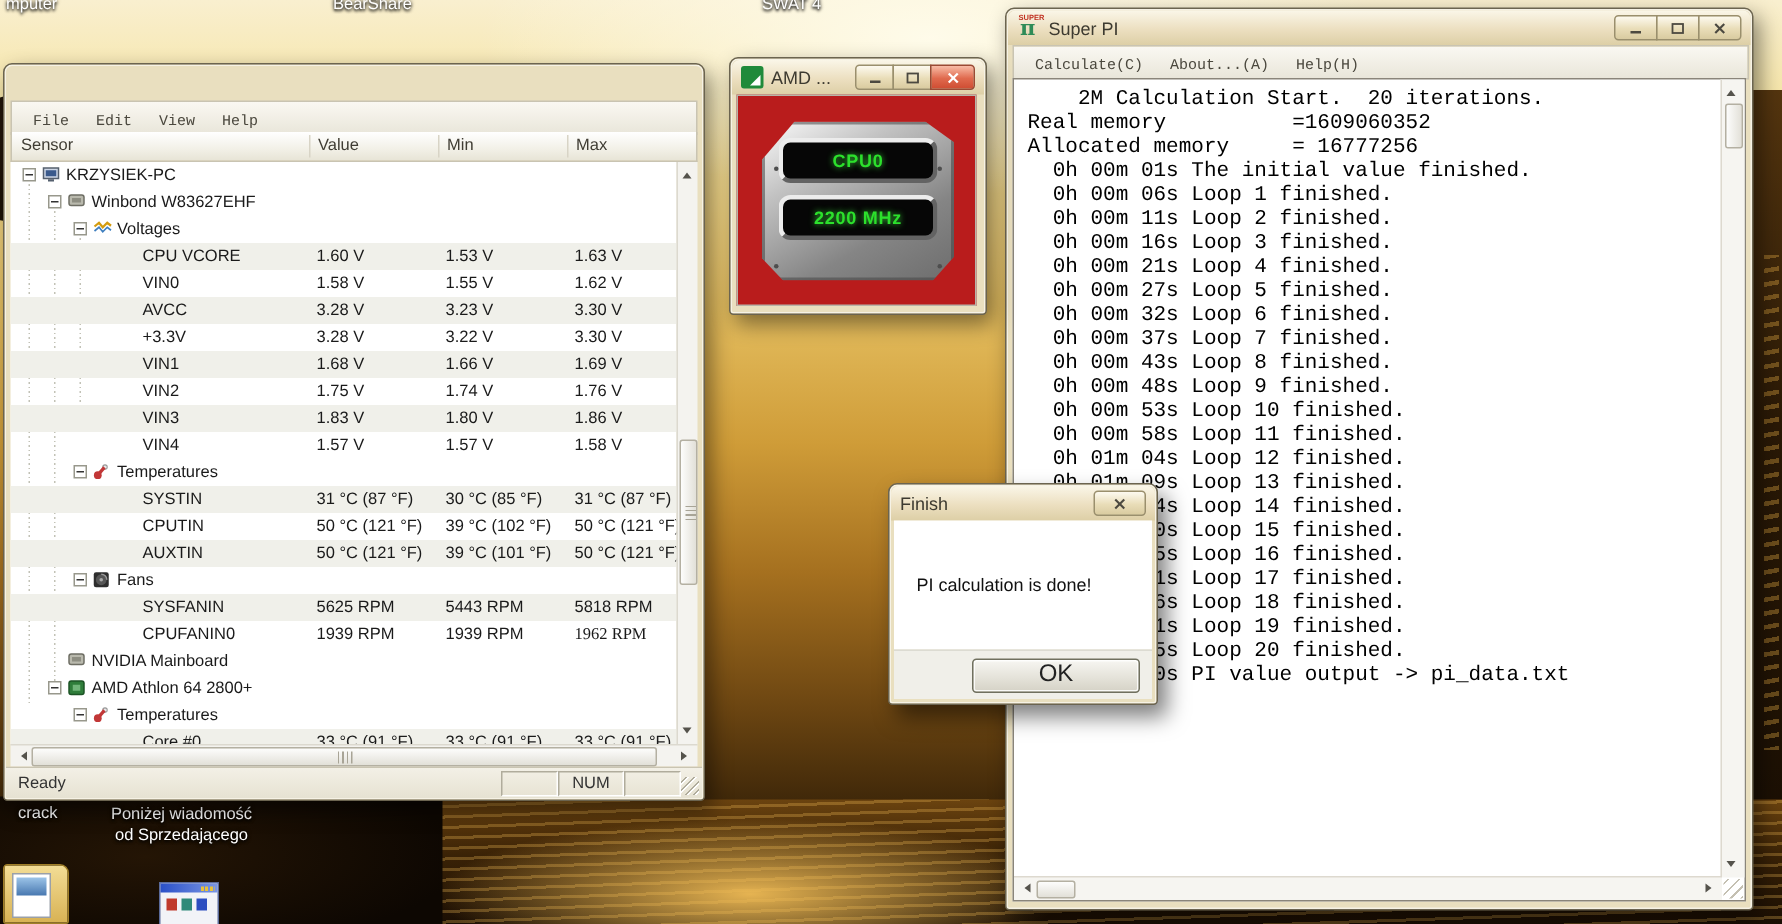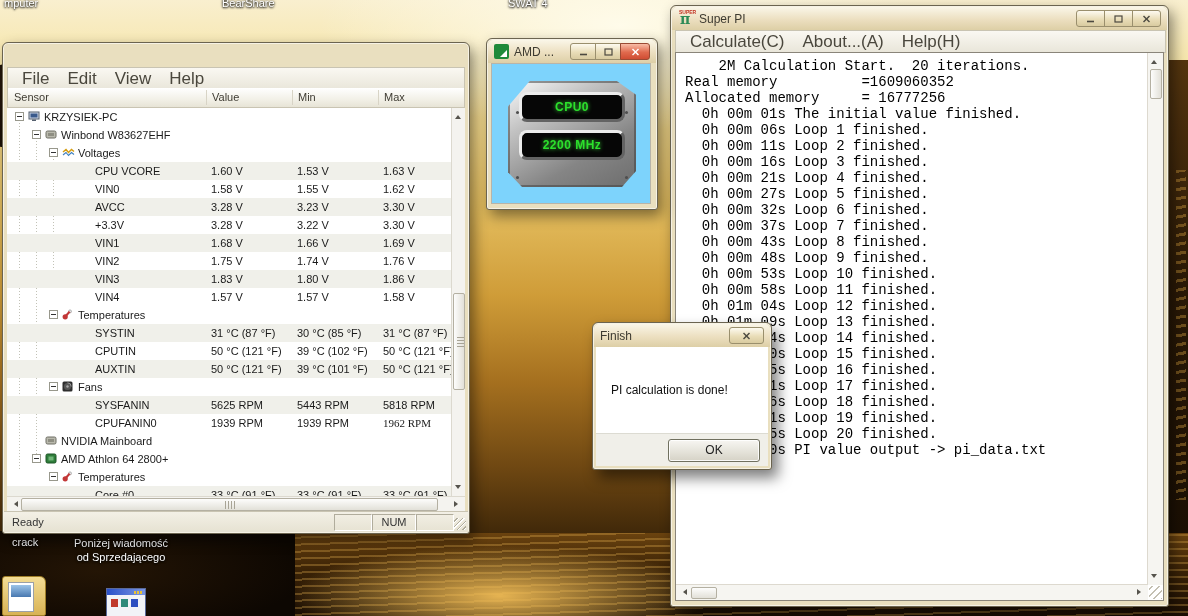--- a/index.html
+++ b/index.html
@@ -58,24 +58,24 @@
     border-radius:5px 5px 0 0;}
   .tbar .ttl{font-size:12px;color:#3d3a30;flex:1 1 auto;white-space:nowrap;overflow:hidden;}
   .cbtns{display:flex;}
   .cbtn{width:27px;height:15px;display:flex;align-items:center;justify-content:center;
     background:linear-gradient(180deg,#fdfaf0,#e9ddb8 55%,#d9cba0);
     border:1px solid #9a8f6d;margin-left:-1px;}
   .cbtn.first{border-radius:3px 0 0 3px;}
   .cbtn.last{border-radius:0 3px 3px 0;}
   .cbtn.single{border-radius:3px;width:33px;}
   .cbtn.red{background:linear-gradient(180deg,#f8bca6,#e06a4e 55%,#cf4d33);border-color:#9a4a34;}
-  .menubar{position:absolute;left:4px;top:24px;height:21px;display:flex;align-items:center;
-    gap:2px;padding:0 6px;font-size:17px;color:#4a473d;
+  .menubar{position:absolute;left:4px;top:24px;height:21px;display:flex;align-items:flex-end;
+    gap:2px;padding:0 6px;font-size:10px;color:#4a473d;
     background:linear-gradient(180deg,#faf8f2,#e9e6da);
-    border:1px solid #c9c4b2;}
+    border:1px solid #c9c4b2;font-family:Liberation Mono, monospace;}
   .menu-item{padding:2px 8px;}
 
   
   #hwm{left:2px;top:42px;width:466px;height:490px;z-index:6;}
   #hwm .menubar{width:444px;}
   .colhead{position:absolute;left:4px;top:45px;width:458px;height:20px;font-size:11px;color:#3f3c33;
     background:linear-gradient(180deg,#ffffff,#f2f0e7 60%,#e7e4d6);
     border:1px solid #c9c4b2;border-top:none;box-sizing:border-box;}
   .colhead .ch{position:absolute;top:3px;}
   .csep{position:absolute;top:2px;width:1px;height:15px;background:#d8d4c6;}
@@ -115,21 +115,21 @@
   .spanel{position:absolute;top:2px;height:15px;border:1px solid;border-color:#b0ac9c #ffffff #ffffff #b0ac9c;
     font-size:11px;text-align:center;line-height:15px;}
   .grip{position:absolute;right:2px;bottom:2px;width:12px;height:12px;
     background:repeating-linear-gradient(135deg,transparent 0 2px,#b0ac9c 2px 3px,#fff 3px 4px);}
 
   
   #amdw{left:486px;top:38px;width:170px;height:170px;z-index:7;}
   .amdlogo{width:15px;height:15px;background:#1f8a3a;border-radius:2px;position:relative;flex:0 0 auto;}
   .amdlogo::after{content:"";position:absolute;right:2px;bottom:2px;width:0;height:0;
     border-left:7px solid transparent;border-bottom:7px solid #fff;}
-  .amd-body{position:absolute;left:4px;top:24px;width:160px;height:141px;background:#7dd3fc;
+  .amd-body{position:absolute;left:4px;top:24px;width:160px;height:141px;background:#b91c1c;
     border:1px solid #b8b4a8;box-sizing:border-box;}
   .plate{position:absolute;left:16px;top:17px;width:128px;height:106px;
     background:linear-gradient(150deg,#fbfbfb,#c2c2c2 30%,#858585 68%,#6d6d6d);
     clip-path:polygon(17% 0,85% 0,100% 13%,100% 85%,89% 100%,11% 100%,0 86%,0 24%);
     box-shadow:inset 0 0 0 2px rgba(70,70,70,.55);}
   .lcd{position:absolute;left:11px;width:100px;height:24px;background:#060606;
     border:3px solid;border-color:#ececec #636363 #636363 #ececec;border-radius:8px;
     display:flex;align-items:center;justify-content:center;font-size:12px;font-weight:bold;
     letter-spacing:.5px;text-shadow:0 0 4px rgba(70,255,70,.8);}
   .lcd1{top:11px;} .lcd2{top:49px;}
@@ -156,22 +156,22 @@
     background:repeating-linear-gradient(135deg,transparent 0 2px,#c4c0b2 2px 3px,transparent 3px 5px);}
 
   
   #fdlg{left:592px;top:322px;width:178px;height:146px;z-index:9;
     box-shadow:6px 8px 14px rgba(0,0,0,.5), inset 0 0 0 1px rgba(255,255,255,.6);}
   .f-body{position:absolute;left:3px;top:24px;width:172px;height:86px;background:#fff;
     display:flex;align-items:center;padding-left:15px;font-size:12px;color:#111;box-sizing:border-box;}
   .f-foot{position:absolute;left:3px;top:110px;width:172px;height:33px;background:#f0efe9;
     border-top:1px solid #dcdbd2;display:flex;align-items:center;justify-content:flex-end;
     padding-right:8px;box-sizing:border-box;}
-  .ok{width:92px;height:23px;background:linear-gradient(180deg,#f7f6f2,#e5e3da 55%,#d5d2c6);
-    border:1px solid #70705f;border-radius:3px;font-size:12px;color:#222;
+  .ok{width:112px;height:23px;background:linear-gradient(180deg,#f7f6f2,#e5e3da 55%,#d5d2c6);
+    border:1px solid #70705f;border-radius:3px;font-size:16px;color:#222;
     display:flex;align-items:center;justify-content:center;
     box-shadow:inset 0 0 0 1px rgba(255,255,255,.85);}
 
   
   .cpuidicon{width:15px;height:13px;flex:0 0 auto;}
 </style>
 </head>
 <body>
 
 <div id="screen">

